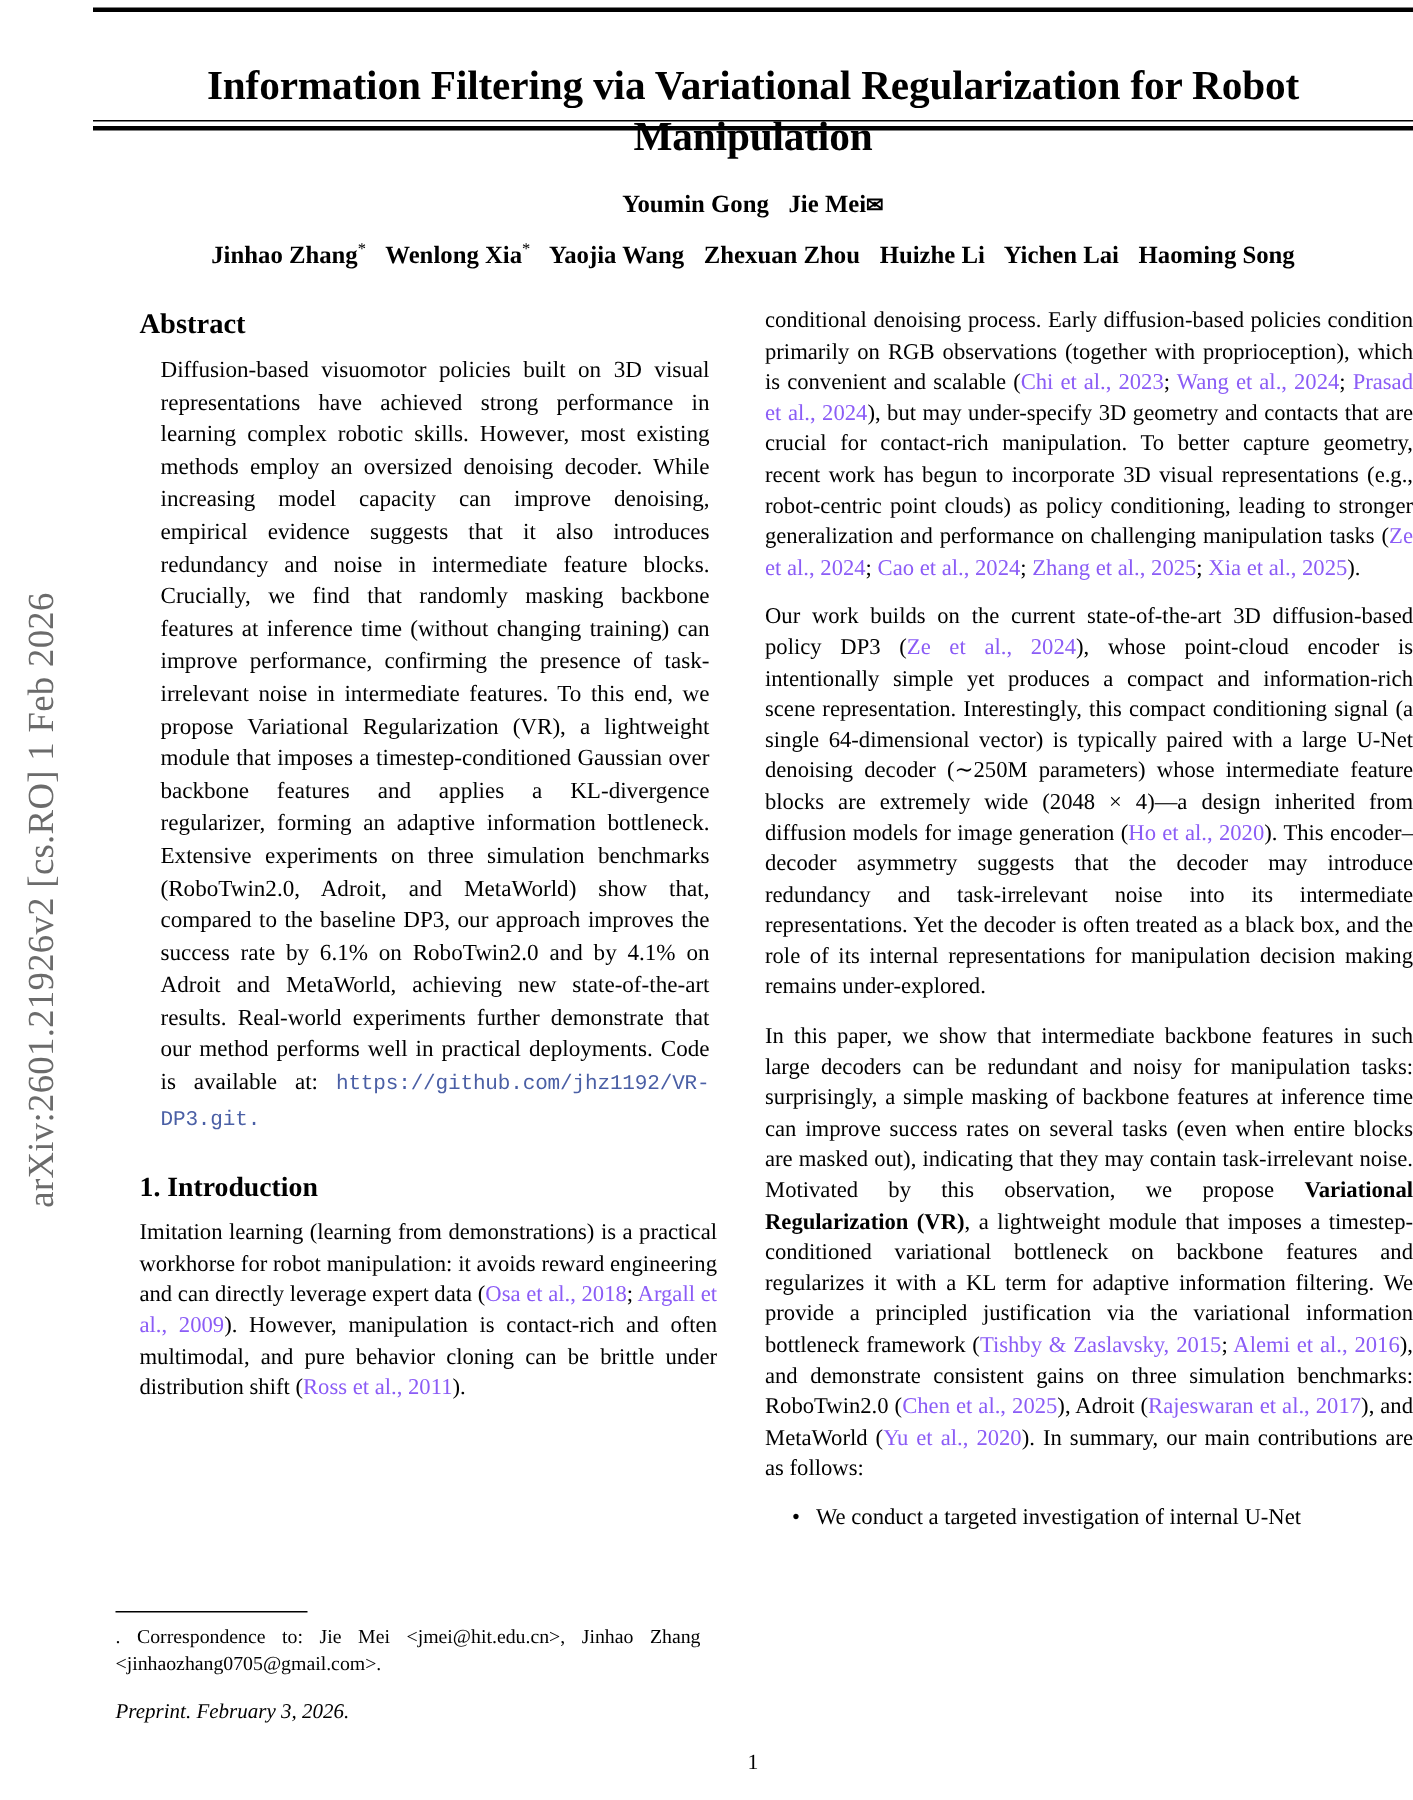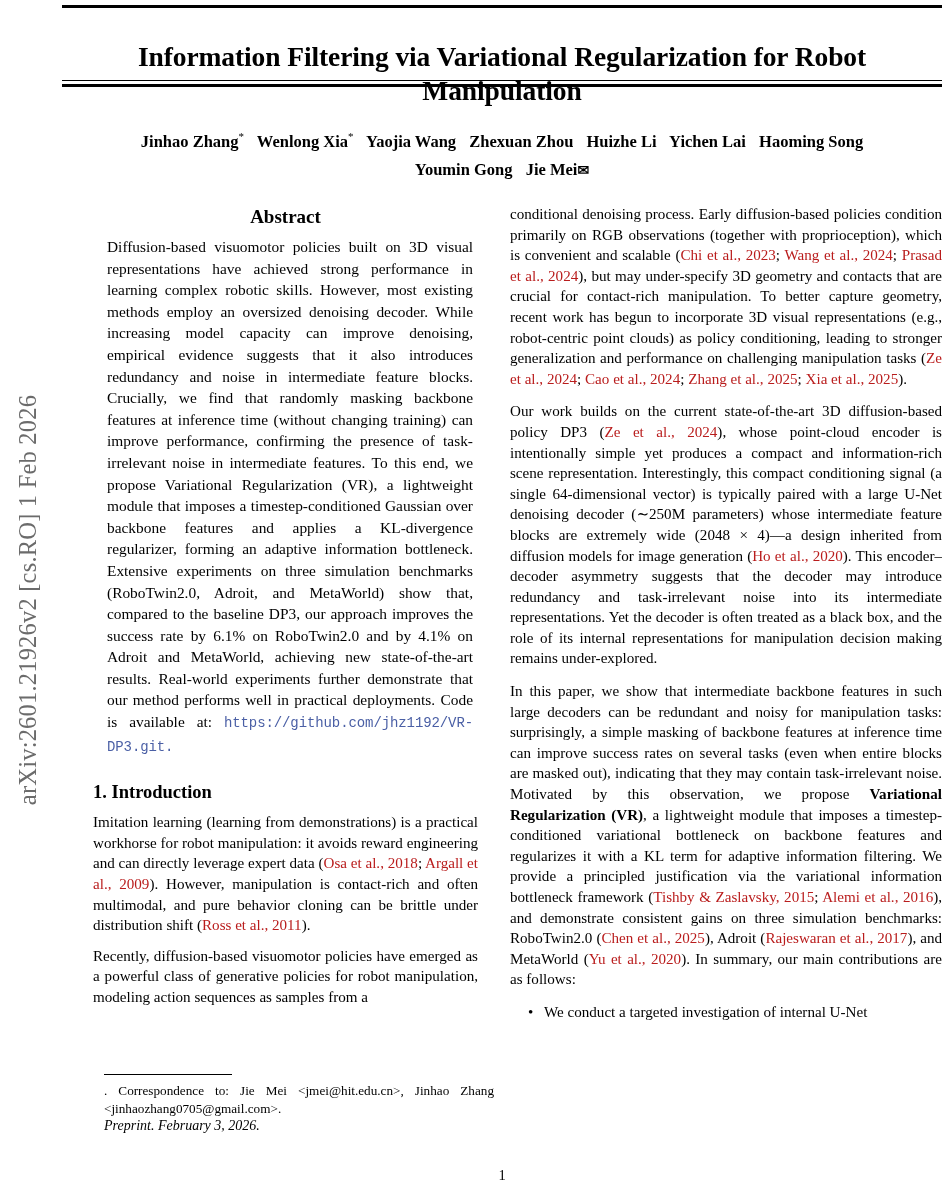--- a/index.html
+++ b/index.html
@@ -107,21 +107,20 @@
     top: 204px;
     width: 384px;
     font-size: 15.1px;
     line-height: 20.6px;
     text-align: justify;
   }
   .col-left  { left: 31px; width: 385px; }
   .col-right { left: 448px; width: 432px; }
 
   .abstract-head {
-    text-align: center;
     font-size: 19px;
     font-weight: bold;
     margin: 0 0 6px 0;
     line-height: 26px;
   }
 
   .abstract-body {
     font-size: 15.4px;
     line-height: 21.6px;
     text-align: justify;
@@ -137,21 +136,21 @@
     line-height: 24px;
     font-family: Liberation Serif, serif;
   }
 
   p.para {
     margin: 0 0 10px 0;
     text-align: justify;
   }
   .col-right p.para { margin-bottom: 12px; }
 
-  .cite { color: #b91c1c; }
+  .cite { color: #8b5cf6; }
   .url  {
     color: #4a5fa5;
     font-family: "Liberation Mono", "DejaVu Sans Mono", monospace;
     font-size: 14px;
     letter-spacing: -0.1px;
   }
 
   .bullets {
     margin: 10px 0 0 0;
     padding: 0 16px 0 34px;
@@ -165,38 +164,39 @@
   .bullets li::before {
     content: "\2022";
     position: absolute;
     left: -16px;
     top: 0;
   }
 
   
   .footnote-area {
     position: absolute;
-    left: 42px;
+    left: 15px;
     top: 1074px;
     width: 390px;
   }
   .footnote-rule {
     width: 128px;
     height: 1px;
     background: #000;
     margin-bottom: 7px;
   }
   .footnote {
     font-size: 13.2px;
     line-height: 18.2px;
     text-align: justify;
   }
   .preprint {
     font-size: 14px;
     font-style: italic;
+    margin-top: 16px;
   }
 
   .page-number {
     position: absolute;
     left: 0;
     top: 1167px;
     width: 880px;
     text-align: center;
     font-size: 14.5px;
   }
@@ -211,46 +211,45 @@
 <div class="page">
 
   <div class="rule-top"></div>
 
   <h1 class="title">Information Filtering via Variational Regularization for Robot Manipulation</h1>
 
   <div class="rule-under-title"></div>
   <div class="rule-under-title2"></div>
 
   <div class="authors">
+    <div>
+      <span>Youmin Gong</span><span class="gap"></span>
+      <span>Jie Mei</span><span class="envelope">✉</span>
+    </div>
     <div>
       <span>Jinhao Zhang</span><span class="sup">*</span><span class="gap"></span>
       <span>Wenlong Xia</span><span class="sup">*</span><span class="gap"></span>
       <span>Yaojia Wang</span><span class="gap"></span>
       <span>Zhexuan Zhou</span><span class="gap"></span>
       <span>Huizhe Li</span><span class="gap"></span>
       <span>Yichen Lai</span><span class="gap"></span>
       <span>Haoming Song</span>
     </div>
-    <div>
-      <span>Youmin Gong</span><span class="gap"></span>
-      <span>Jie Mei</span><span class="envelope">✉</span>
-    </div>
   </div>
 
   <div class="col col-left">
 
     <div class="abstract-head">Abstract</div>
 
     <div class="abstract-body"><span>Diffusion-based visuomotor policies built on 3D visual representations have achieved strong performance in learning complex robotic skills. However, most existing methods employ an oversized denoising decoder. While increasing model capacity can improve denoising, empirical evidence suggests that it also introduces redundancy and noise in intermediate feature blocks. Crucially, we find that randomly masking backbone features at inference time (without changing training) can improve performance, confirming the presence of task-irrelevant noise in intermediate features. To this end, we propose Variational Regularization (VR), a lightweight module that imposes a timestep-conditioned Gaussian over backbone features and applies a KL-divergence regularizer, forming an adaptive information bottleneck. Extensive experiments on three simulation benchmarks (RoboTwin2.0, Adroit, and MetaWorld) show that, compared to the baseline DP3, our approach improves the success rate by 6.1% on RoboTwin2.0 and by 4.1% on Adroit and MetaWorld, achieving new state-of-the-art results. Real-world experiments further demonstrate that our method performs well in practical deployments. Code is available at: </span><span class="url">https://github.com/jhz1192/VR-DP3.git.</span></div>
 
     <div class="section-head">1. Introduction</div>
 
     <p class="para"><span>Imitation learning (learning from demonstrations) is a practical workhorse for robot manipulation: it avoids reward engineering and can directly leverage expert data (</span><span class="cite">Osa et al., 2018</span><span>; </span><span class="cite">Argall et al., 2009</span><span>). However, manipulation is contact-rich and often multimodal, and pure behavior cloning can be brittle under distribution shift (</span><span class="cite">Ross et al., 2011</span><span>).</span></p>
 
-    <p class="para">Recently, diffusion-based visuomotor policies have emerged as a powerful class of generative policies for robot manipulation, modeling action sequences as samples from a</p>
   </div>
 
   <div class="col col-right">
 
     <p class="para"><span>conditional denoising process. Early diffusion-based policies condition primarily on RGB observations (together with proprioception), which is convenient and scalable (</span><span class="cite">Chi et al., 2023</span><span>; </span><span class="cite">Wang et al., 2024</span><span>; </span><span class="cite">Prasad et al., 2024</span><span>), but may under-specify 3D geometry and contacts that are crucial for contact-rich manipulation. To better capture geometry, recent work has begun to incorporate 3D visual representations (e.g., robot-centric point clouds) as policy conditioning, leading to stronger generalization and performance on challenging manipulation tasks (</span><span class="cite">Ze et al., 2024</span><span>; </span><span class="cite">Cao et al., 2024</span><span>; </span><span class="cite">Zhang et al., 2025</span><span>; </span><span class="cite">Xia et al., 2025</span><span>).</span></p>
 
     <p class="para"><span>Our work builds on the current state-of-the-art 3D diffusion-based policy DP3 (</span><span class="cite">Ze et al., 2024</span><span>), whose point-cloud encoder is intentionally simple yet produces a compact and information-rich scene representation. Interestingly, this compact conditioning signal (a single 64-dimensional vector) is typically paired with a large U-Net denoising decoder (∼250M parameters) whose intermediate feature blocks are extremely wide (2048 × 4)—a design inherited from diffusion models for image generation (</span><span class="cite">Ho et al., 2020</span><span>). This encoder–decoder asymmetry suggests that the decoder may introduce redundancy and task-irrelevant noise into its intermediate representations. Yet the decoder is often treated as a black box, and the role of its internal representations for manipulation decision making remains under-explored.</span></p>
 
     <p class="para"><span>In this paper, we show that intermediate backbone features in such large decoders can be redundant and noisy for manipulation tasks: surprisingly, a simple masking of backbone features at inference time can improve success rates on several tasks (even when entire blocks are masked out), indicating that they may contain task-irrelevant noise. Motivated by this observation, we propose </span><b class="inline-bold">Variational Regularization (VR)</b><span>, a lightweight module that imposes a timestep-conditioned variational bottleneck on backbone features and regularizes it with a KL term for adaptive information filtering. We provide a principled justification via the variational information bottleneck framework (</span><span class="cite">Tishby &amp; Zaslavsky, 2015</span><span>; </span><span class="cite">Alemi et al., 2016</span><span>), and demonstrate consistent gains on three simulation benchmarks: RoboTwin2.0 (</span><span class="cite">Chen et al., 2025</span><span>), Adroit (</span><span class="cite">Rajeswaran et al., 2017</span><span>), and MetaWorld (</span><span class="cite">Yu et al., 2020</span><span>). In summary, our main contributions are as follows:</span></p>
 

